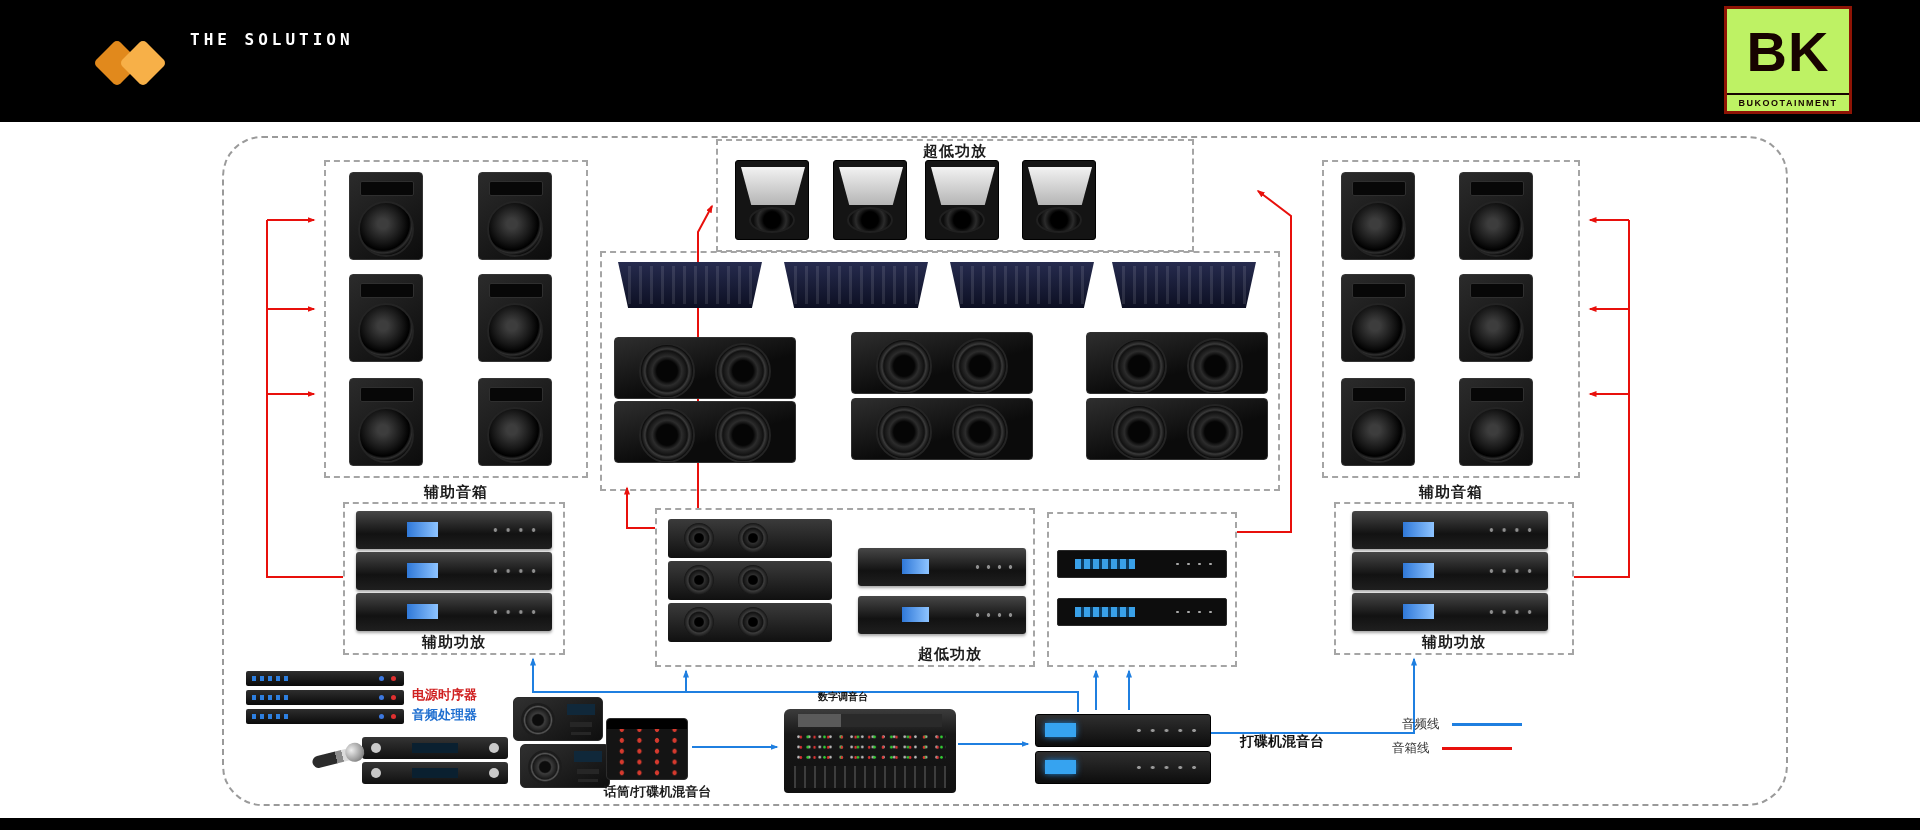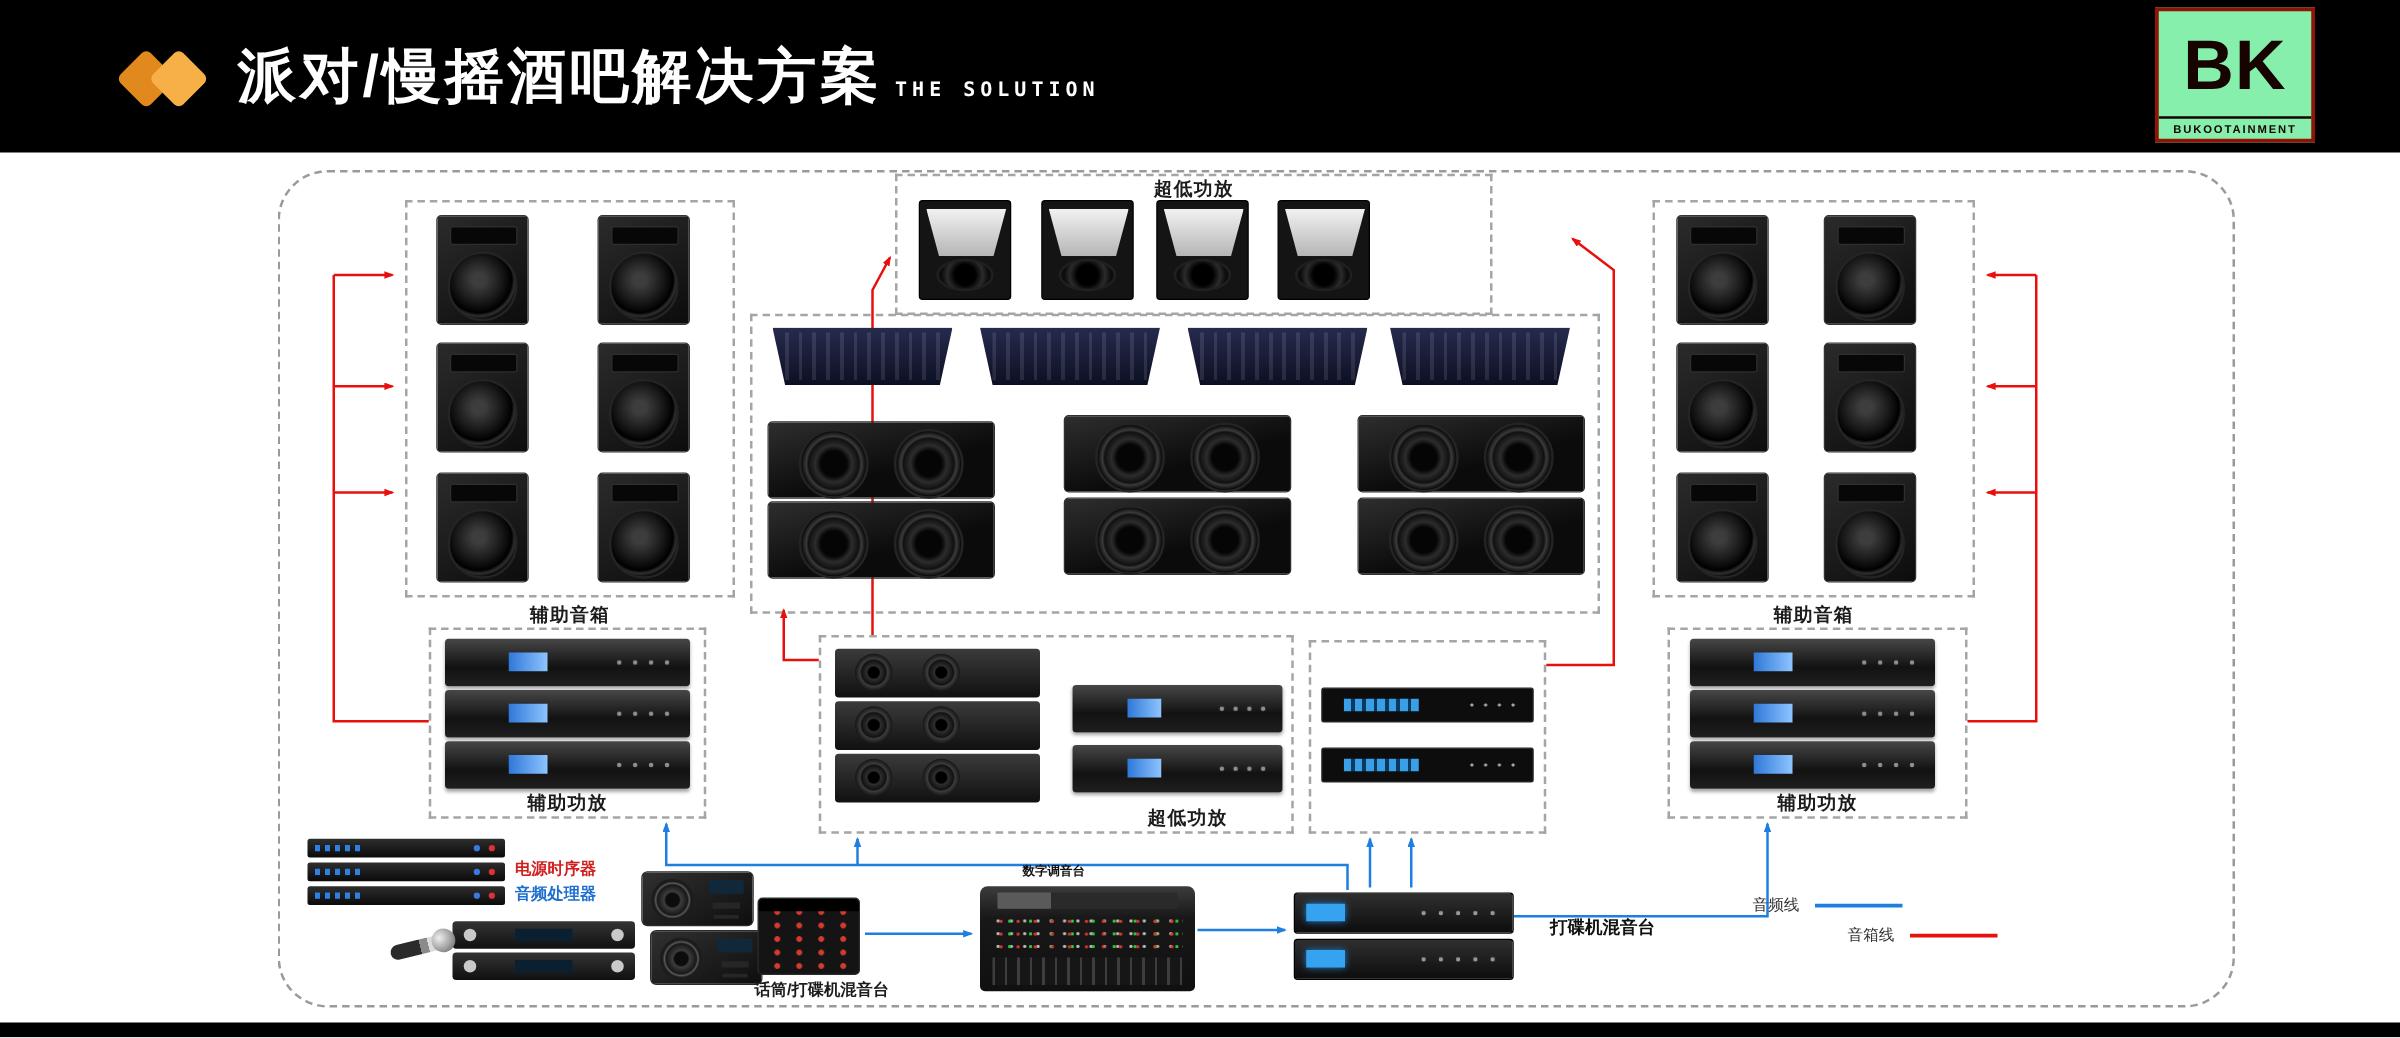--- a/index.html
+++ b/index.html
@@ -9,21 +9,21 @@
 
   
   .header { position:absolute; left:0; top:0; width:1920px; height:122px; background:#000; z-index:5; }
   .diamond { position:absolute; width:34px; height:34px; border-radius:5px; transform:rotate(45deg); }
   .d1 { left:100px; top:46px; background:#e1891c; }
   .d2 { left:126px; top:46px; background:#f7b048; }
   .title-wrap { position:absolute; left:190px; top:30px; display:flex; align-items:flex-end; gap:10px; }
   .title { color:#fff; font-size:47px; font-weight:800; letter-spacing:3px; line-height:1.3; }
   .subtitle { color:#fff; font-size:16px; font-weight:700; letter-spacing:4px; padding-bottom:10px;
               font-family:"DejaVu Sans Mono", monospace; }
-  .logo { position:absolute; left:1724px; top:6px; width:128px; height:108px; background:#86efac;
+  .logo { position:absolute; left:1724px; top:6px; width:128px; height:108px; background:#bef264;
           border:3px solid #8f1405; display:flex; flex-direction:column; }
   .logo-bk { flex:1; display:flex; align-items:center; justify-content:center; font-size:56px; font-weight:900;
              color:#170300; letter-spacing:1px; }
   .logo-brand { border-top:2px solid #170300; text-align:center; font-size:9px; font-weight:700;
                 letter-spacing:1.5px; color:#170300; padding:3px 1px; }
 
   
   .outer-box { position:absolute; left:222px; top:136px; width:1566px; height:670px;
                border:2px dashed #9a9a9a; border-radius:40px; z-index:0; }
   .gbox { position:absolute; border:2px dashed #a5a5a5; z-index:0; }
@@ -135,21 +135,20 @@
 </style>
 </head>
 <body>
 
 <div class="page">
 
   <div class="header">
     <span class="diamond d1"></span>
     <span class="diamond d2"></span>
     <div class="title-wrap">
-      <div class="title">派对/慢摇酒吧解决方案</div>
       <div class="subtitle">THE SOLUTION</div>
     </div>
     <div class="logo">
       <div class="logo-bk">BK</div>
       <div class="logo-brand">BUKOOTAINMENT</div>
     </div>
   </div>
 
   <div class="outer-box"></div>
 
@@ -286,20 +285,20 @@
   </div>
 
   <div class="eq proc" style="left:1035px;top:714px;width:176px;height:33px;"></div>
   <div class="eq proc" style="left:1035px;top:751px;width:176px;height:33px;"></div>
   <div class="note" style="left:1240px;top:733px;color:#111;font-size:14px;">打碟机混音台</div>
 
   <div class="legend-row" style="left:1402px;top:716px;">
     <span>音频线</span>
     <span class="legend-line" style="background:#1f7fe0;"></span>
   </div>
-  <div class="legend-row" style="left:1478px;top:740px;justify-content:center;">
+  <div class="legend-row" style="left:1392px;top:740px;justify-content:center;">
     <span>音箱线</span>
     <span class="legend-line" style="background:#e8100c;"></span>
   </div>
 
   <div class="bottom-strip"></div>
 
 </div>
 
 </body></html>

